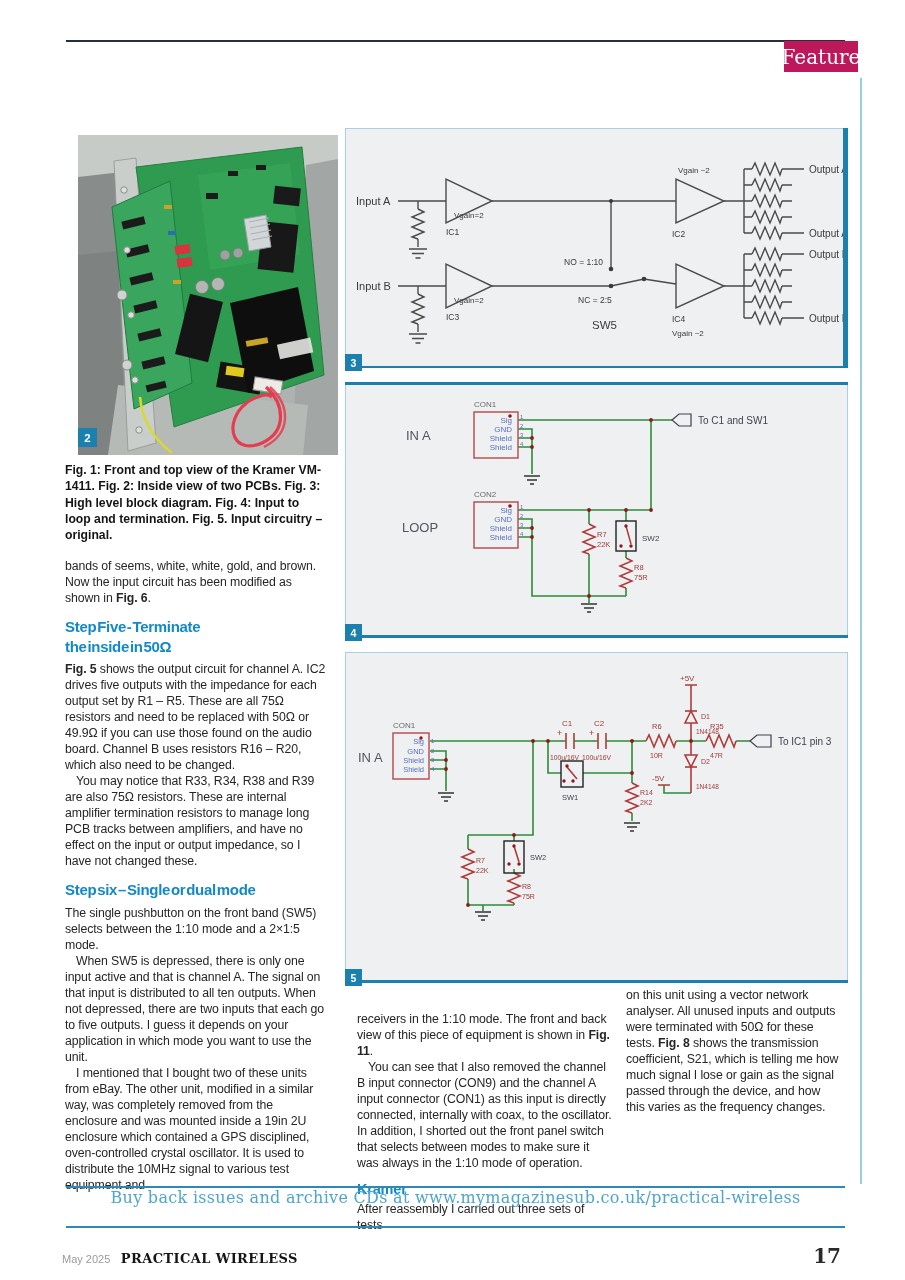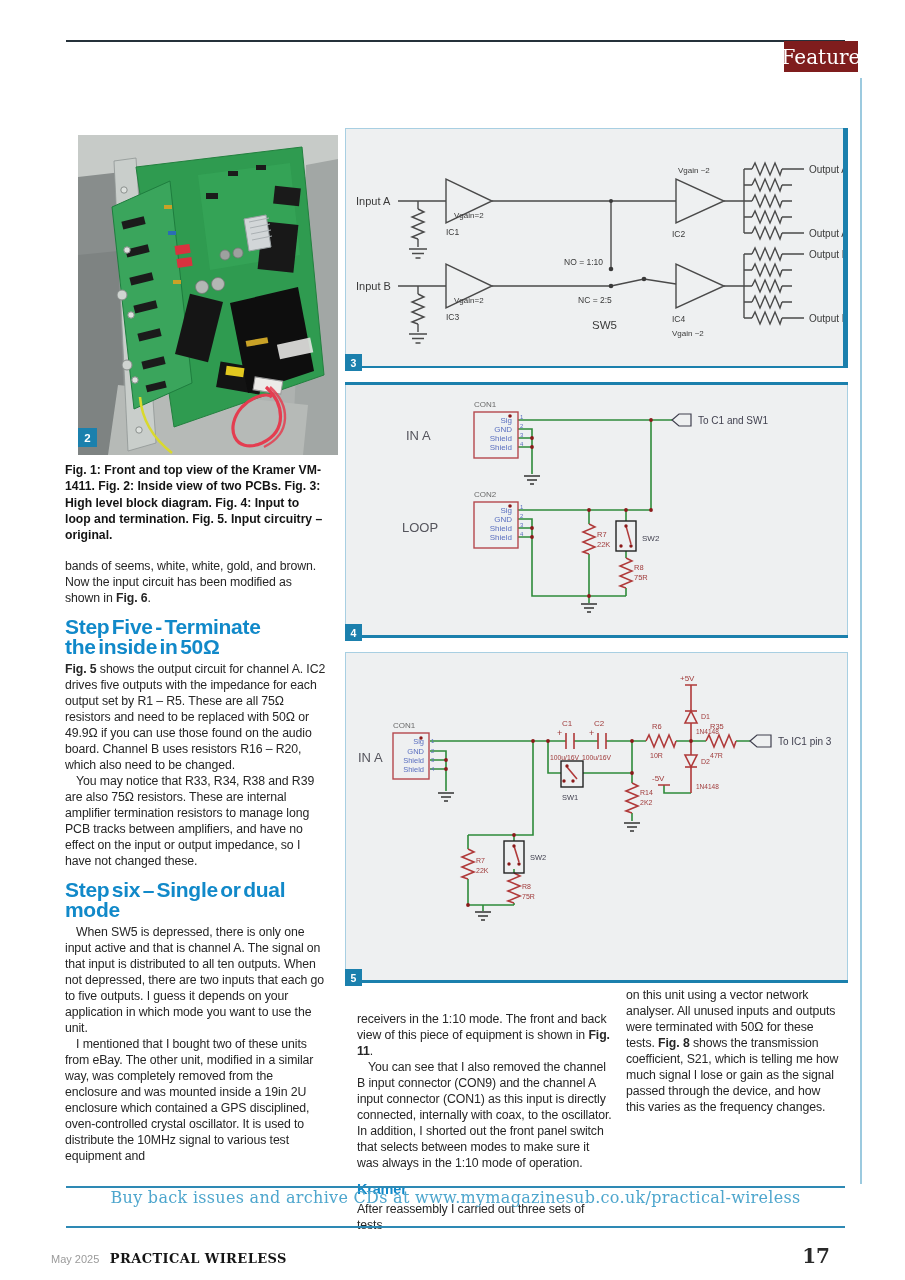--- a/index.html
+++ b/index.html
@@ -1,44 +1,44 @@
 <!DOCTYPE html>
 <html><head>
 <meta charset="utf-8">
 <style>
   html,body{margin:0;padding:0;background:#e8e8e8;}
   .page{position:relative;width:905px;height:1280px;background:#ffffff;overflow:hidden;
         font-family:"Liberation Sans",sans-serif;}
   .toprule{position:absolute;left:66px;top:40px;width:779px;height:2px;background:#25313a;}
-  .feature{position:absolute;left:784px;top:41px;width:74px;height:31px;background:#7f1d1d;
+  .feature{position:absolute;left:784px;top:41px;width:74px;height:31px;background:#be185d;
            color:#fff;font-family:"DejaVu Serif",serif;font-size:20px;
            display:flex;align-items:center;justify-content:center;}
   .vline{position:absolute;left:860px;top:78px;width:2px;height:1106px;background:#9ccadf;}
 
   .photo{position:absolute;left:78px;top:135px;width:260px;height:320px;overflow:hidden;background:#aeb2b0;}
   .figbox{position:absolute;background:#eef0f1;border:1px solid #a8cfe2;}
   .acc{position:absolute;background:#1b80ad;}
   .figbadge{position:absolute;left:-1px;bottom:-5px;width:17px;height:17px;background:#1b80ad;
             color:#fff;font-size:10.5px;font-weight:bold;display:flex;align-items:center;justify-content:center;}
   .photo-badge{left:0;bottom:8px;width:19px;height:19px;font-size:11.5px;}
 
   .col{position:absolute;}
   .cap{font-weight:bold;font-size:12.2px;line-height:16.3px;color:#141414;margin:0 0 15px 0;}
   .body{margin:0;font-size:12.3px;line-height:16px;color:#262626;letter-spacing:-0.1px;}
   .ind{text-indent:11px;}
-  .h1b{font-size:21px;line-height:19.5px;color:#1189c9;letter-spacing:-0.3px;word-spacing:-3px;
+  .h1b{font-size:15px;line-height:19.5px;color:#1189c9;letter-spacing:-0.3px;word-spacing:-3px;
        margin:11px 0 5px 0;font-weight:800;}
   .h2b{font-size:14.5px;line-height:16px;color:#1189c9;letter-spacing:-0.2px;word-spacing:-1px;
        margin:10px 0 4px 0;font-weight:800;}
 
   .banner{position:absolute;left:66px;top:1186px;width:779px;height:38px;
           border-top:2px solid #2e89b4;border-bottom:2px solid #2e89b4;
           display:flex;align-items:flex-start;justify-content:center;
           font-family:"DejaVu Serif",serif;font-size:16px;color:#4ea6cd;letter-spacing:0.3px;}
-  .pfooter{position:absolute;left:51px;top:1244px;width:779px;display:flex;
+  .pfooter{position:absolute;left:62px;top:1244px;width:779px;display:flex;
            justify-content:space-between;align-items:baseline;}
   .month{color:#9b9b9b;font-size:11px;}
   .brand{font-family:"DejaVu Serif",serif;font-weight:bold;font-size:13px;color:#151515;
          letter-spacing:0.4px;margin-left:6px;}
   .pnum{font-family:"DejaVu Serif",serif;font-weight:bold;font-size:20px;color:#2a2a2a;}
 
   svg{display:block;}
   svg text{font-family:"Liberation Sans",sans-serif;}
 </style>
 </head>
@@ -367,20 +367,21 @@
     <div class="figbadge">5</div>
   </div>
 
   <div class="col" style="left:65px;top:462px;width:263px;">
     <p class="cap">Fig. 1: Front and top view of the Kramer VM-1411. Fig. 2: Inside view of two PCBs.  Fig. 3: High level block diagram. Fig. 4: Input to loop and termination. Fig. 5. Input circuitry – original.</p>
     <p class="body"><span>bands of seems, white, white, gold, and brown. Now the input circuit has been modified as shown in </span><b>Fig. 6</b><span>.</span></p>
     <h2 class="h1b"><span>Step Five - Terminate</span><br><span>the inside in 50Ω</span></h2>
     <p class="body"><b>Fig. 5</b><span> shows the output circuit for channel A. IC2 drives five outputs with the impedance for each output set by R1 – R5. These are all 75Ω resistors and need to be replaced with 50Ω or 49.9Ω if you can use those found on the audio board. Channel B uses resistors R16 – R20, which also need to be changed.</span></p>
     <p class="body ind"><span>You may notice that R33, R34, R38 and R39 are also 75Ω resistors. These are internal amplifier termination resistors to manage long PCB tracks between amplifiers, and have no effect on the input or output impedance, so I have not changed these.</span></p>
     <h2 class="h1b"><span>Step six – Single or dual mode</span></h2>
+    <p class="body"><span>The single pushbutton on the front band (SW5) selects between the 1:10 mode and a 2×1:5 mode.</span></p>
     <p class="body ind"><span>When SW5 is depressed, there is only one input active and that is channel A. The signal on that input is distributed to all ten outputs. When not depressed, there are two inputs that each go to five outputs. I guess it depends on your application in which mode you want to use the unit.</span></p>
     <p class="body ind"><span>I mentioned that I bought two of these units from eBay. The other unit, modified in a similar way, was completely removed from the enclosure and was mounted inside a 19in 2U enclosure which contained a GPS disciplined, oven-controlled crystal oscillator. It is used to distribute the 10MHz signal to various test equipment and</span></p>
   </div>
 
   <div class="col" style="left:357px;top:987px;width:256px;margin-top:24px;">
     <p class="body"><span>receivers in the 1:10 mode. The front and back view of this piece of equipment is shown in </span><b>Fig. 11</b><span>.</span></p>
     <p class="body ind"><span>You can see that I also removed the channel B input connector (CON9) and the channel A input connector (CON1) as this input is directly connected, internally with coax, to the oscillator. In addition, I shorted out the front panel switch that selects between modes to make sure it was always in the 1:10 mode of operation.</span></p>
     <h3 class="h2b">Kramer</h3>
     <p class="body"><span>After reassembly I carried out three sets of tests</span></p>
   </div>

